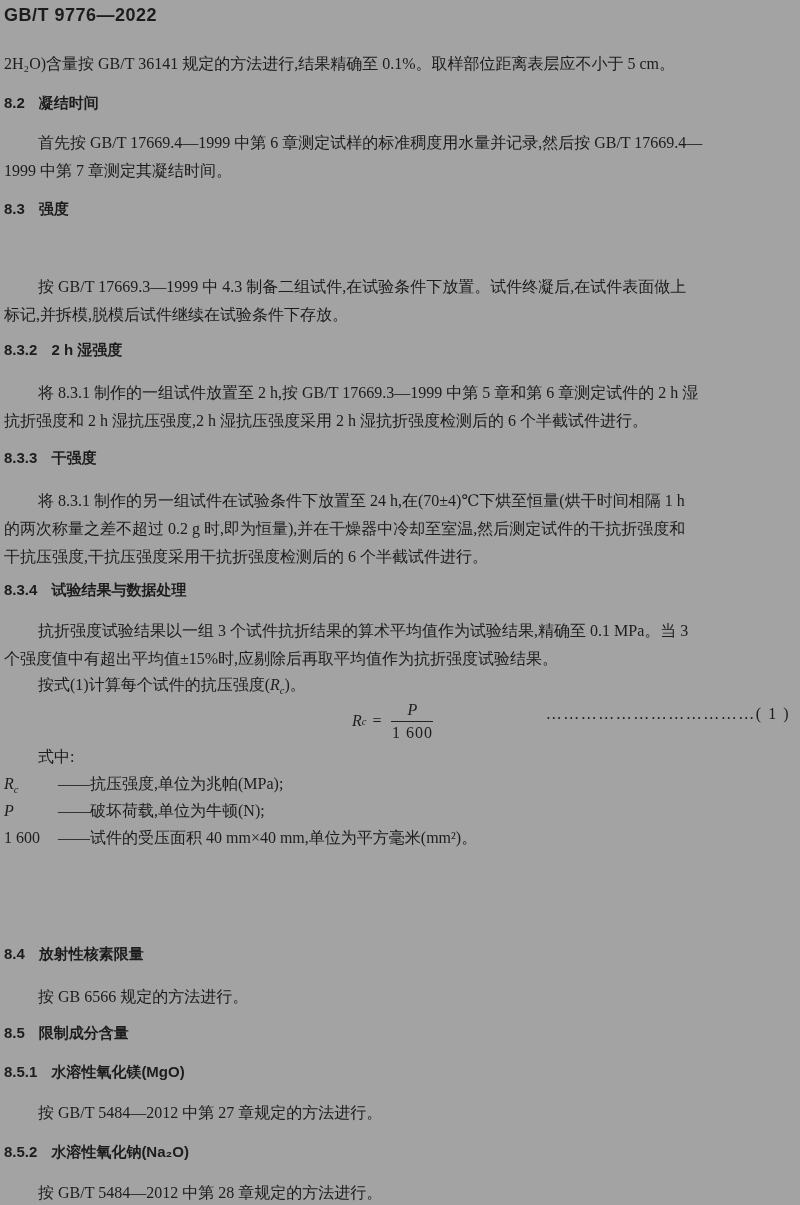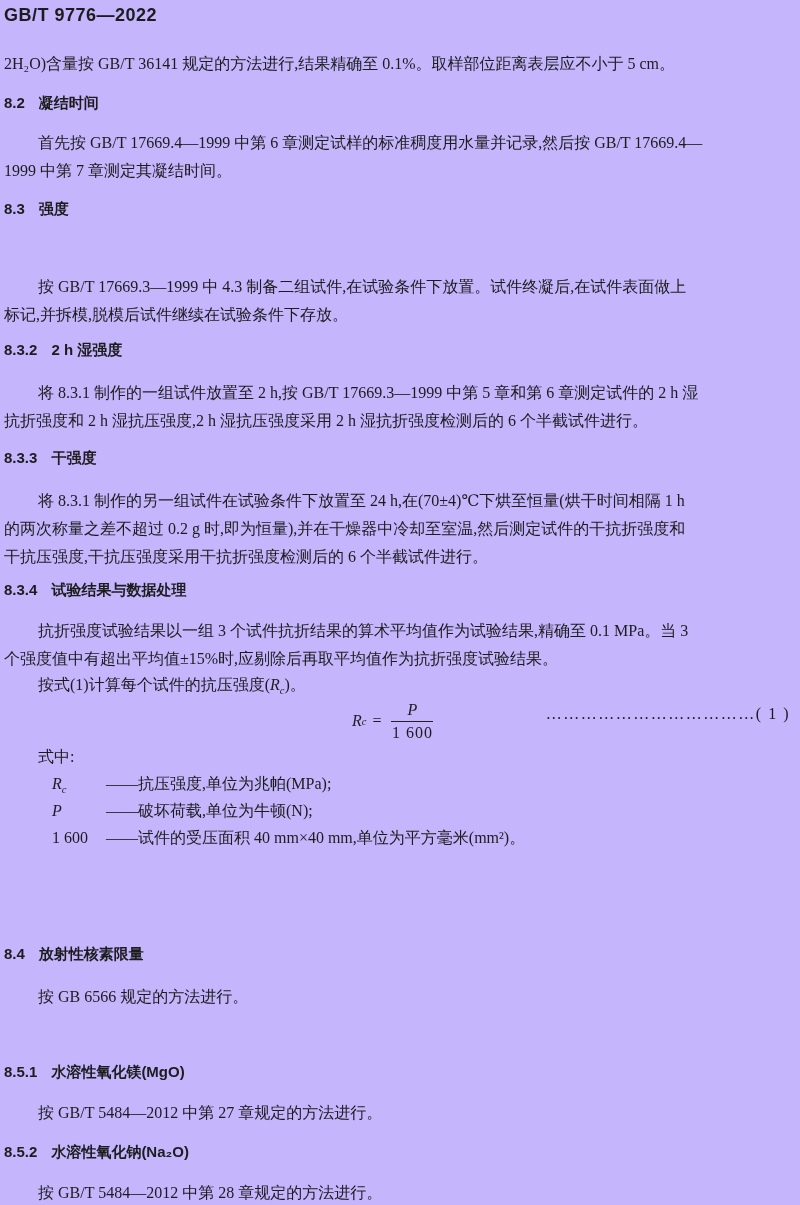--- a/index.html
+++ b/index.html
@@ -1,17 +1,17 @@
 <!DOCTYPE html>
 <html><head>
 <meta charset="utf-8">
 <style>
   html,body{margin:0;padding:0;background:#ffffff;}
   .page{
-    position:relative;width:800px;height:1205px;background:#c4b5fd;
+    position:relative;width:800px;height:1205px;background:#a3a3a3;
     color:#1c1c1c;overflow:hidden;
     font-family:"Liberation Serif","DejaVu Serif",serif;
   }
   .blk{position:absolute;left:4px;right:8px;}
   .ln{height:28px;line-height:28px;font-size:16px;white-space:nowrap;}
   .ind{text-indent:34px;}
   .doc-num{
     font-family:"Liberation Sans","DejaVu Sans",sans-serif;
     font-weight:bold;font-size:18px;letter-spacing:0.5px;white-space:nowrap;
   }
@@ -27,21 +27,21 @@
   .frac{display:inline-block;text-align:center;margin-left:10px;vertical-align:middle;}
   .frac .num{display:block;border-bottom:1.5px solid #222;padding:0 16px 2px 16px;line-height:18px;font-size:16px;}
   .frac .den{display:block;padding-top:2px;line-height:18px;font-size:16px;letter-spacing:1px;}
   .eqsign{margin-left:6px;}
   .eq-dots{
     position:absolute;top:702px;right:10px;font-size:16px;line-height:24px;
     letter-spacing:1.5px;white-space:nowrap;
   }
   
   .defrow{display:flex;height:27px;line-height:27px;font-size:16px;white-space:nowrap;}
-  .defsym{width:54px;flex:0 0 54px;margin-left:48px;}
+  .defsym{width:54px;flex:0 0 54px;}
   .defdesc{flex:1;}
 </style>
 </head>
 <body>
 
 <div class="page">
 
   <div class="blk" style="top:5px">
     <div class="doc-num">GB/T 9776—2022</div>
   </div>
@@ -128,20 +128,23 @@
   </div>
 
 
   <div class="blk hd" style="top:944px">
     <span class="hnum">8.4</span><span>放射性核素限量</span>
   </div>
   <div class="blk" style="top:983px">
     <div class="ln ind">按 GB 6566 规定的方法进行。</div>
   </div>
 
+  <div class="blk hd" style="top:1023px">
+    <span class="hnum">8.5</span><span>限制成分含量</span>
+  </div>
 
   <div class="blk hd" style="top:1062px">
     <span class="hnum">8.5.1</span><span>水溶性氧化镁(MgO)</span>
   </div>
   <div class="blk" style="top:1099px">
     <div class="ln ind">按 GB/T 5484—2012 中第 27 章规定的方法进行。</div>
   </div>
 
   <div class="blk hd" style="top:1142px">
     <span class="hnum">8.5.2</span><span>水溶性氧化钠(Na₂O)</span>

